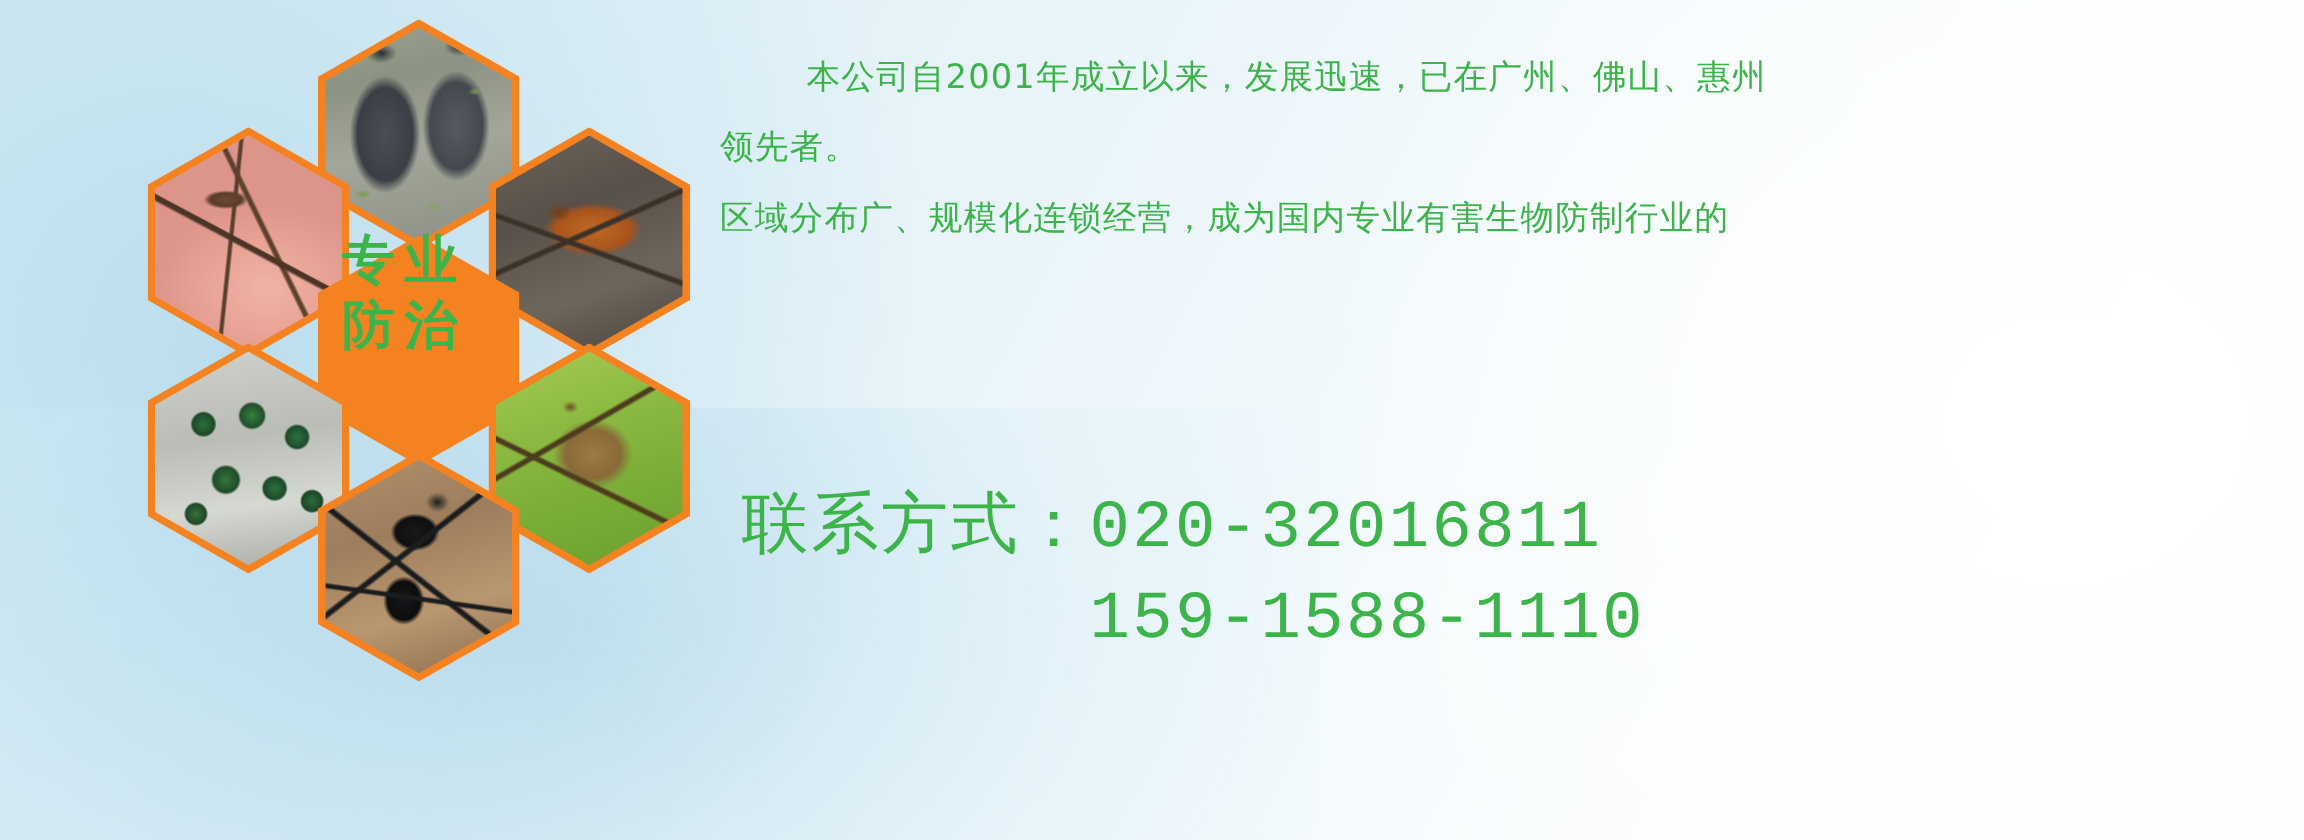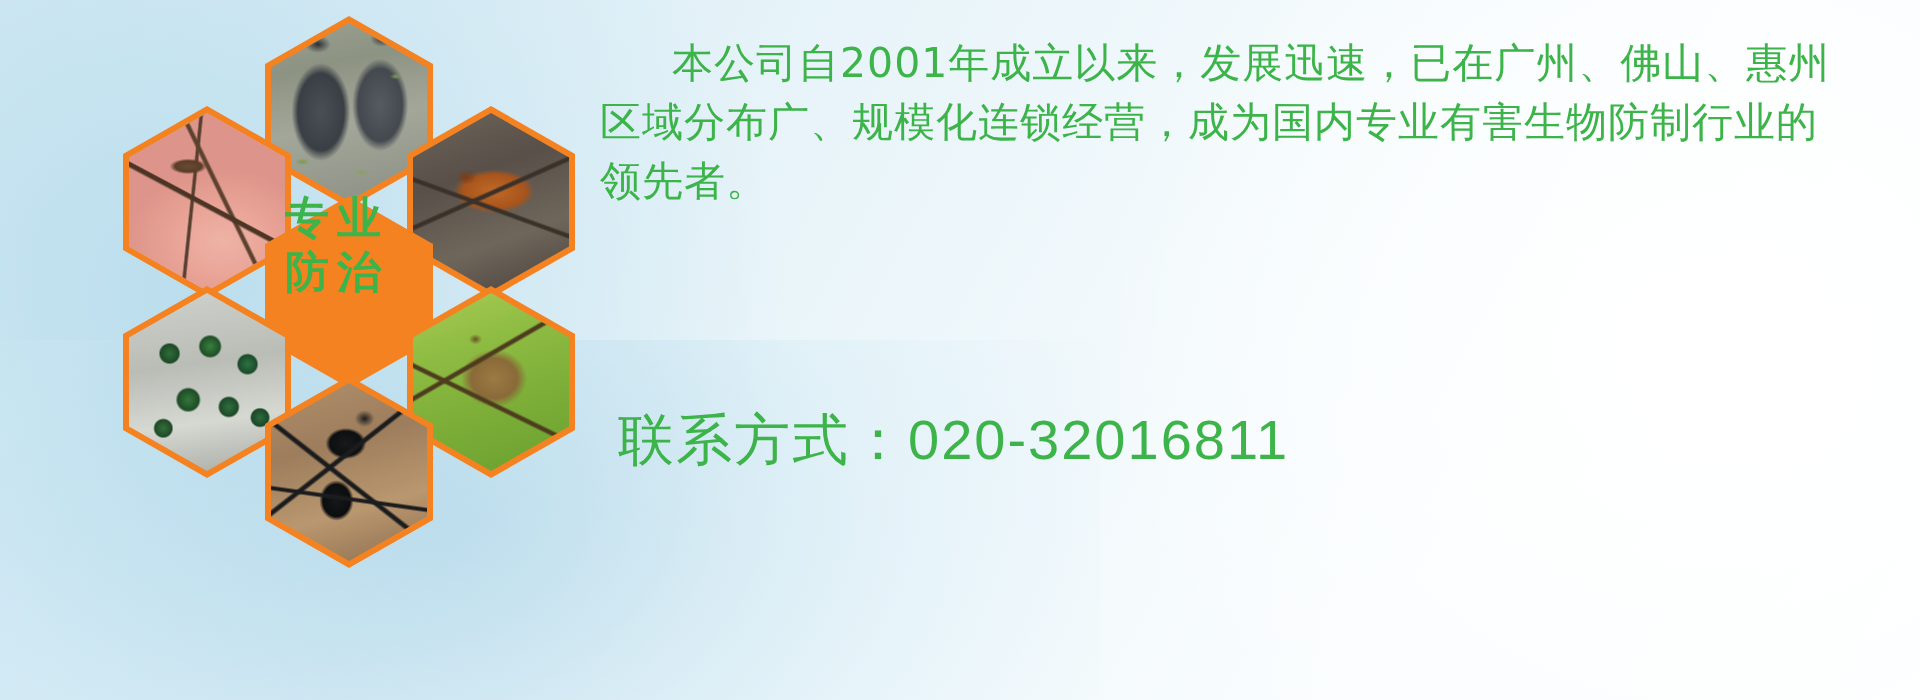--- a/index.html
+++ b/index.html
@@ -206,41 +206,41 @@
   
   #copy-block {
     position: absolute;
     left: 600px;
     top: 34px;
     width: 1300px;
   }
 
   .body-line {
     color: #3cb44a;
-    font-size: 41px;
+    font-size: 28px;
     line-height: 59px;
     letter-spacing: 1px;
     white-space: nowrap;
     font-family: "DejaVu Sans", "Liberation Sans", sans-serif;
   }
   .body-line.indent { padding-left: 72px; }
 
   #contact-block {
     position: absolute;
     left: 618px;
     top: 402px;
     width: 1280px;
   }
   .contact-line {
     color: #3cb44a;
     font-size: 56px;
     line-height: 76px;
     letter-spacing: 2px;
     white-space: nowrap;
-    font-family: Liberation Sans, sans-serif;
+    font-family: Liberation Mono, monospace;
   }
   .contact-line.second { padding-left: 290px; }
 </style>
 </head>
 <body>
 
 <div id="banner">
 
   <div id="bg-wash-left"></div>
   <div id="bg-wash-bottom"></div>
@@ -289,21 +289,22 @@
     </div>
 
     <div id="hex-center-label">
       <div class="cl">专业</div>
       <div class="cl">防治</div>
     </div>
   </div>
 
   <div id="copy-block">
     <div class="body-line indent">本公司自2001年成立以来，发展迅速，已在广州、佛山、惠州</div>
+    <div class="body-line">领先者。</div>
     <div class="body-line">区域分布广、规模化连锁经营，成为国内专业有害生物防制行业的</div>
-    <div class="body-line">领先者。</div>
   </div>
 
   <div id="contact-block">
     <div class="contact-line">联系方式：020-32016811</div>
+    <div class="contact-line second">159-1588-1110</div>
   </div>
 
 </div>
 
 </body></html>

